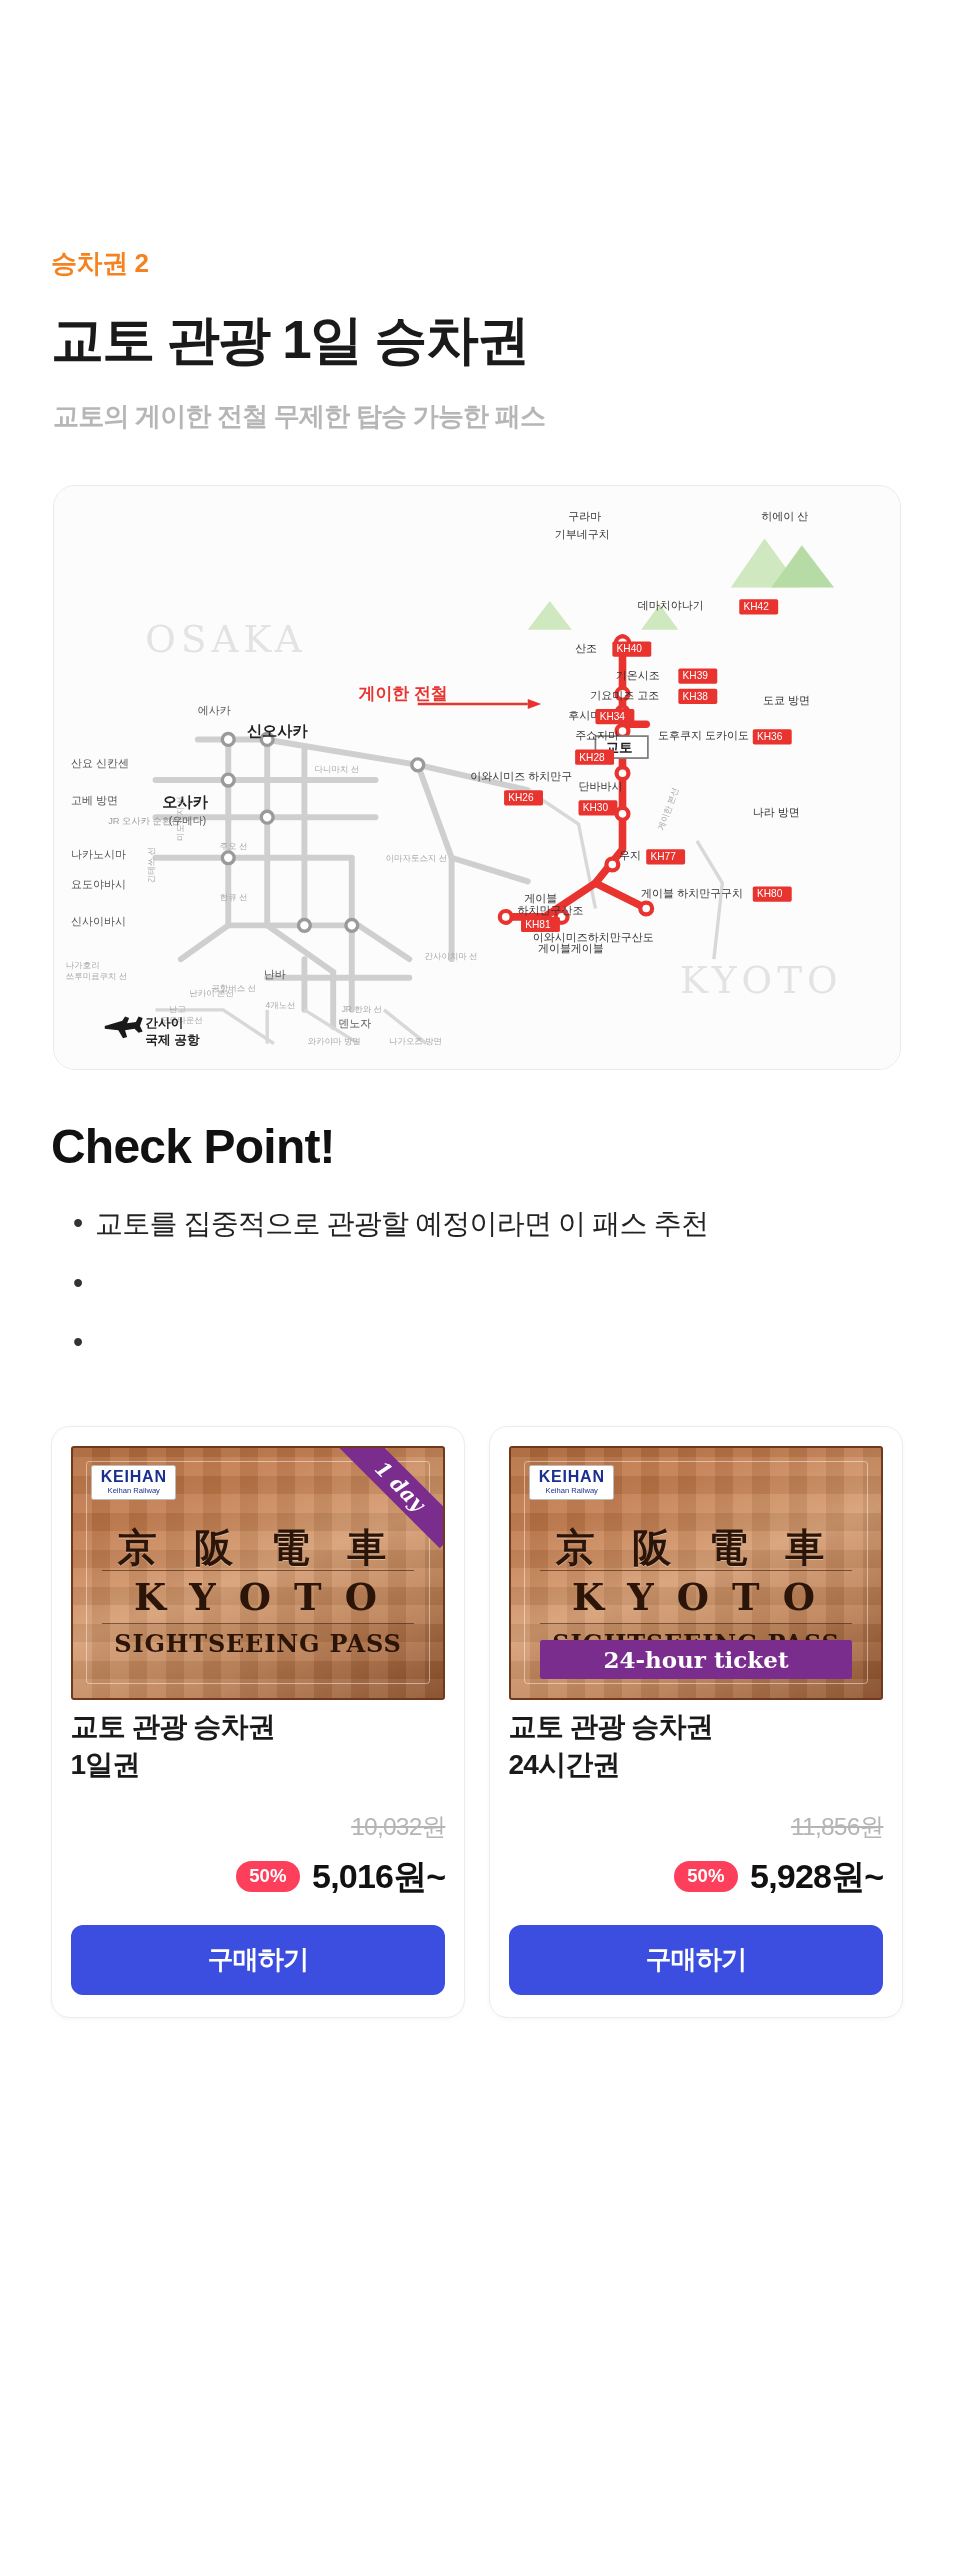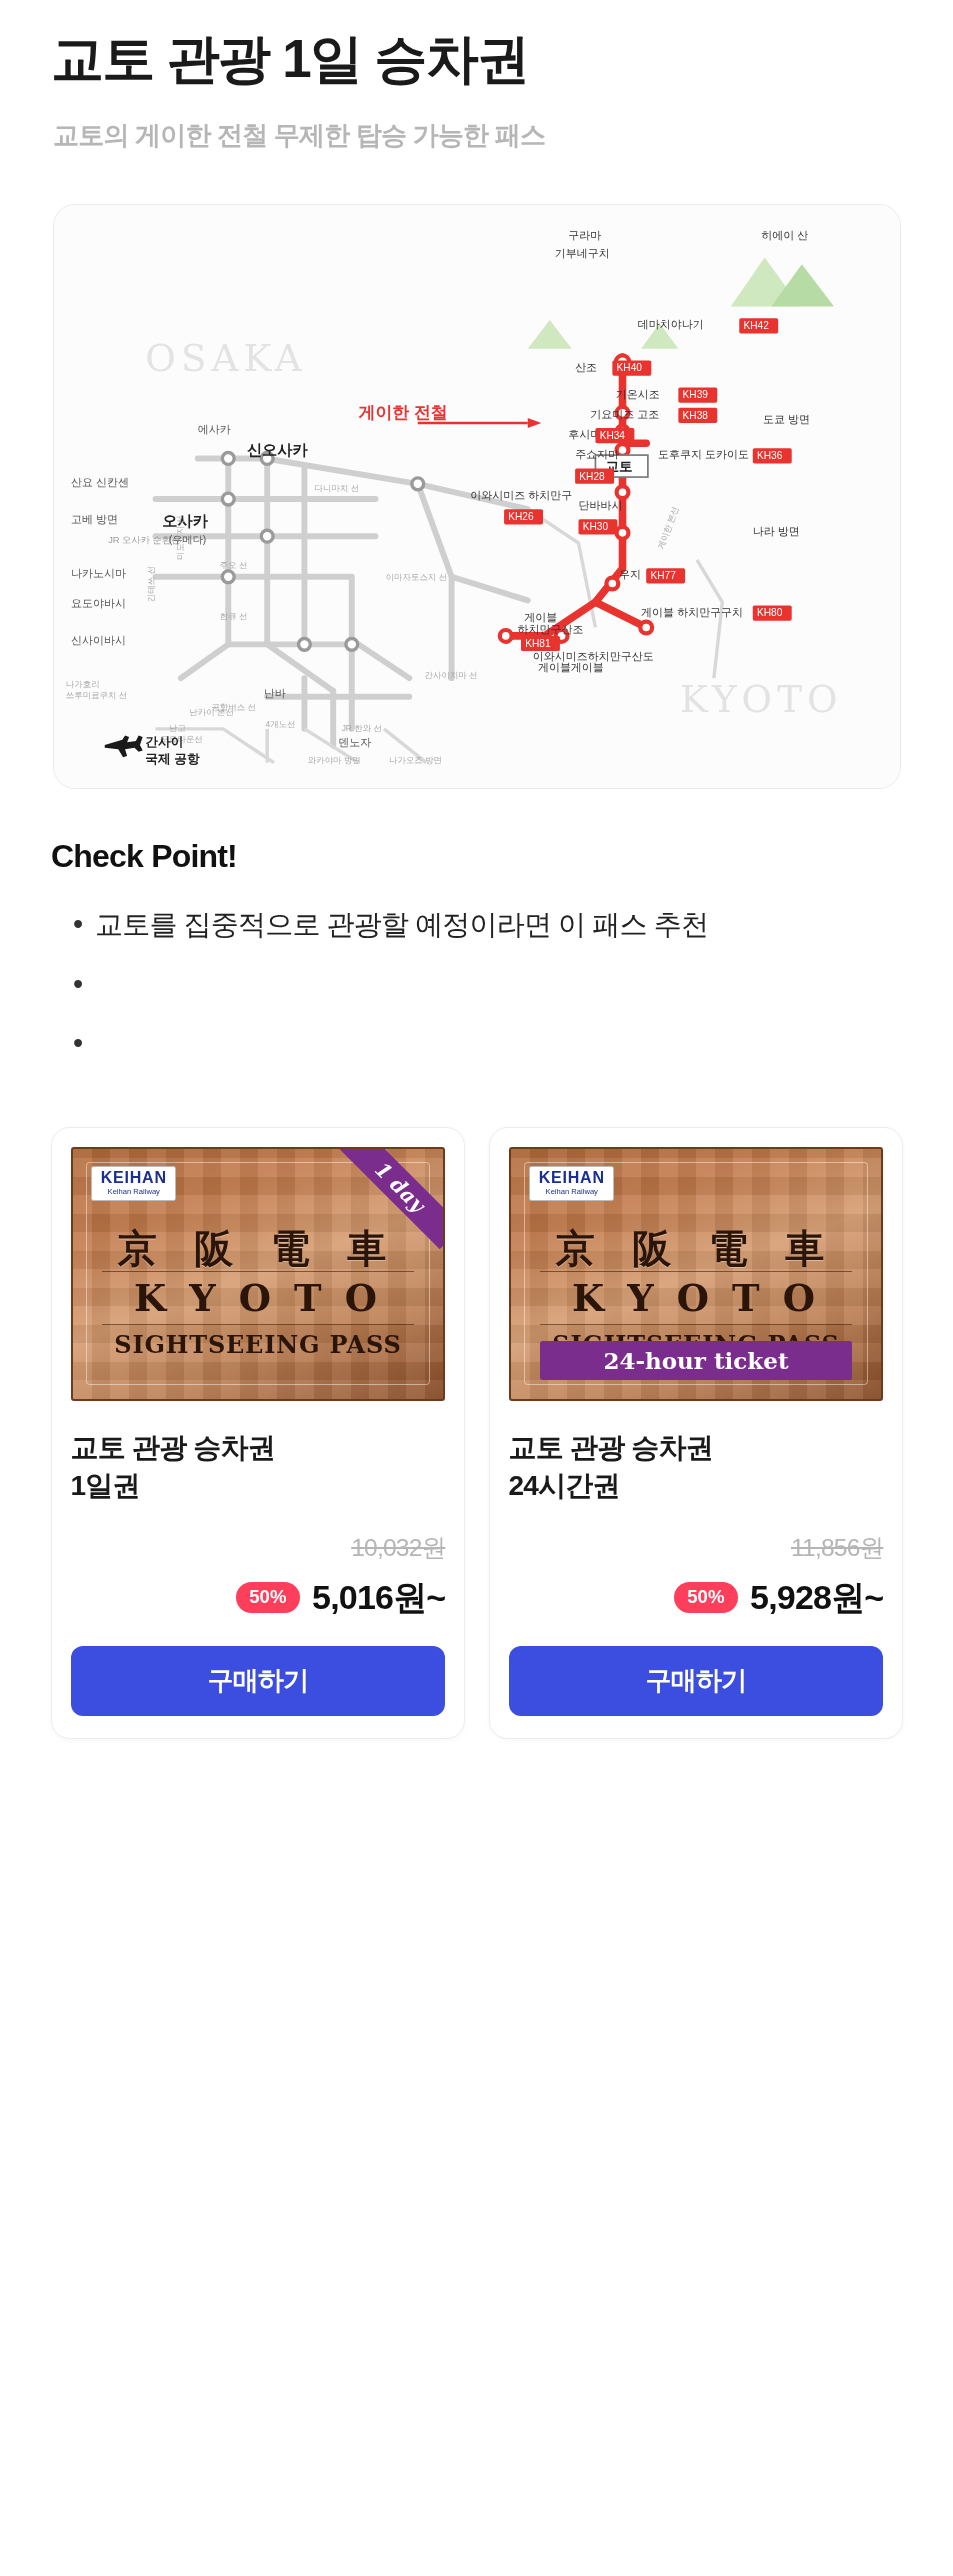--- a/index.html
+++ b/index.html
@@ -44,21 +44,21 @@
     border: 0.8px solid #eaeaea;
     background: #fcfcfc;
     position: relative;
     overflow: hidden;
   }
   .map-svg { position:absolute; inset:0; width:100%; height:100%; }
 
   
   .cp-title {
     margin: 49px 0 0 51px;
-    font-size: 32px;
+    font-size: 48px;
     font-weight: bold;
     color: #111;
     letter-spacing: -0.8px;
   }
   .cp-list { margin: 29px 0 0 73px; }
   .cp-item {
     display: flex;
     align-items: flex-start;
     margin-bottom: 18.6px;
   }
@@ -193,21 +193,21 @@
     background: #7b2d8e;
     color: #fff;
     text-align: center;
     font-family: "DejaVu Serif", "Liberation Serif", serif;
     font-weight: bold;
     font-size: 23px;
     padding: 6px 16px;
     border-radius: 2.5px;
   }
   .card-name {
-    margin-top: 28px;
+    margin-top: 8px;
     font-size: 28px;
     font-weight: bold;
     color: #1a1a1a;
     line-height: 1.35;
     letter-spacing: -0.8px;
     white-space: pre-line;
   }
   .price-area { margin-top: 27px; text-align: right; }
   .old-price {
     font-size: 24.6px;
@@ -250,20 +250,21 @@
     letter-spacing: -0.8px;
     cursor: pointer;
     font-family: "Liberation Sans", sans-serif;
   }
 </style>
 </head>
 <body>
 
 <div class="page">
 
+  <div class="eyebrow">승차권 2</div>
   <h1 class="title">교토 관광 1일 승차권</h1>
   <div class="subtitle">교토의 게이한 전철 무제한 탑승 가능한 패스</div>
 
   <div class="map-card">
     <svg class="map-svg" viewBox="0 0 1000 690" preserveAspectRatio="none">
 
       <rect x="0" y="0" width="1000" height="690" fill="#fcfcfc"></rect>
 
       <text x="108" y="196" font-family="DejaVu Serif, serif" font-size="44" fill="#e3e3e3" letter-spacing="6">OSAKA</text>
       <text x="740" y="600" font-family="DejaVu Serif, serif" font-size="44" fill="#e3e3e3" letter-spacing="6">KYOTO</text>

